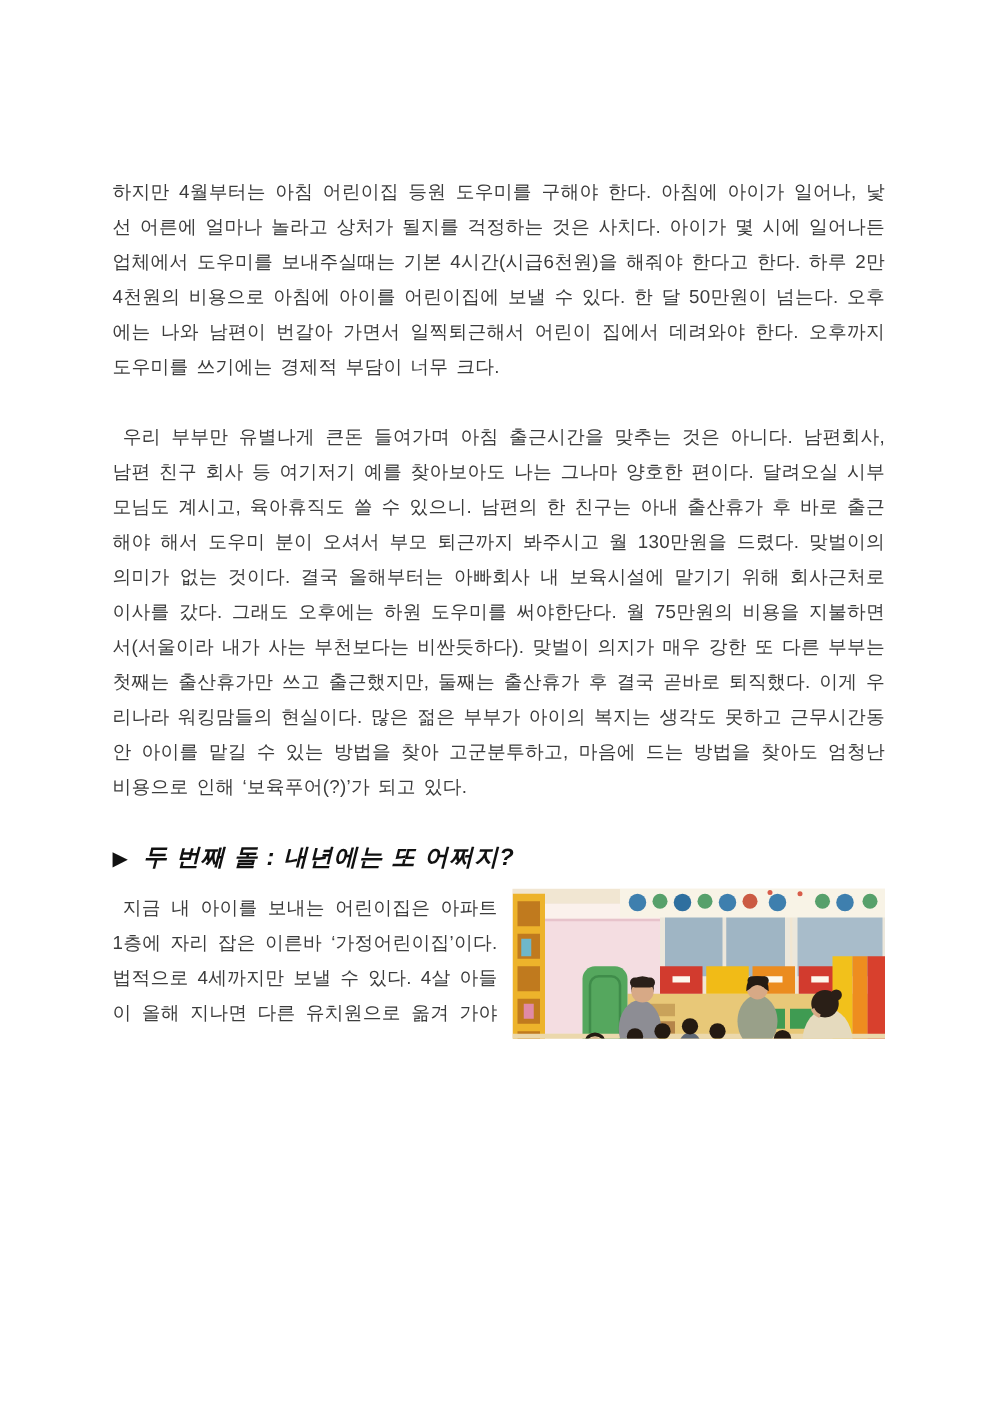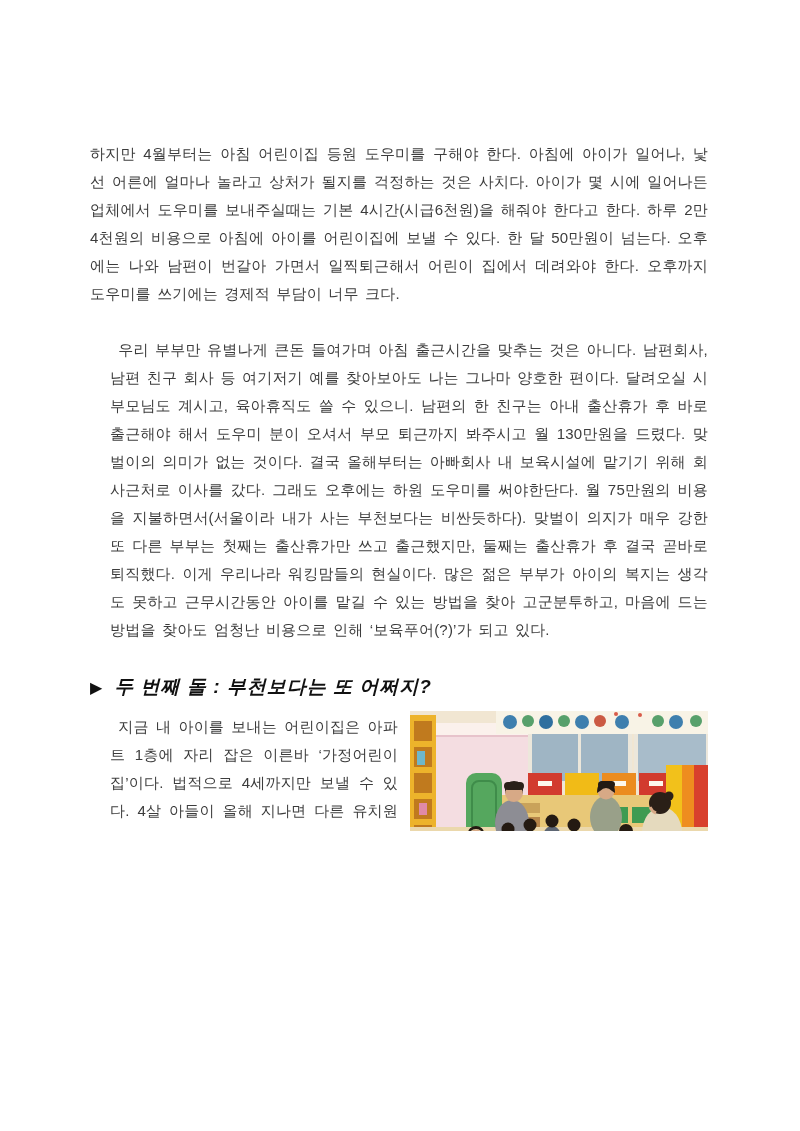--- a/index.html
+++ b/index.html
@@ -22,21 +22,21 @@
   .body-text {
     font-size: 15px;
     line-height: 28px;
     text-align: justify;
     text-align-last: left;
     letter-spacing: 0.2px;
     word-spacing: 2px;
     margin: 0 0 28px 0;
     color: #3c3c3c;
   }
-  .indent { text-indent: 0.55em; margin-left: 20px; }
+  .indent { text-indent: 0.55em; }
   .section-heading {
     margin: 8px 0 10px 0;
     font-size: 19px;
     line-height: 30px;
     font-weight: bold;
     font-style: italic;
     color: #111111;
     letter-spacing: 1px;
     white-space: nowrap;
   }
@@ -62,21 +62,21 @@
 </head>
 <body>
 
 <div class="page">
 
   <p class="body-text">하지만 4월부터는 아침 어린이집 등원 도우미를 구해야 한다. 아침에 아이가 일어나, 낯선 어른에 얼마나 놀라고 상처가 될지를 걱정하는 것은 사치다. 아이가 몇 시에 일어나든 업체에서 도우미를 보내주실때는 기본 4시간(시급6천원)을 해줘야 한다고 한다. 하루 2만 4천원의 비용으로 아침에 아이를 어린이집에 보낼 수 있다. 한 달 50만원이 넘는다. 오후에는 나와 남편이 번갈아 가면서 일찍퇴근해서 어린이 집에서 데려와야 한다. 오후까지 도우미를 쓰기에는 경제적 부담이 너무 크다.</p>
 
   <p class="body-text indent">우리 부부만 유별나게 큰돈 들여가며 아침 출근시간을 맞추는 것은 아니다. 남편회사, 남편 친구 회사 등 여기저기 예를 찾아보아도 나는 그나마 양호한 편이다. 달려오실 시부모님도 계시고, 육아휴직도 쓸 수 있으니. 남편의 한 친구는 아내 출산휴가 후 바로 출근해야 해서 도우미 분이 오셔서 부모 퇴근까지 봐주시고 월 130만원을 드렸다. 맞벌이의 의미가 없는 것이다. 결국 올해부터는 아빠회사 내 보육시설에 맡기기 위해 회사근처로 이사를 갔다. 그래도 오후에는 하원 도우미를 써야한단다. 월 75만원의 비용을 지불하면서(서울이라 내가 사는 부천보다는 비싼듯하다). 맞벌이 의지가 매우 강한 또 다른 부부는 첫째는 출산휴가만 쓰고 출근했지만, 둘째는 출산휴가 후 결국 곧바로 퇴직했다. 이게 우리나라 워킹맘들의 현실이다. 많은 젊은 부부가 아이의 복지는 생각도 못하고 근무시간동안 아이를 맡길 수 있는 방법을 찾아 고군분투하고, 마음에 드는 방법을 찾아도 엄청난 비용으로 인해 ‘보육푸어(?)’가 되고 있다.</p>
 
   <h2 class="section-heading">
-    <span class="marker">▶</span><span>두 번째 돌 : 부천보다는 또 어쩌지?</span>
+    <span class="marker">▶</span><span>두 번째 돌 : 내년에는 또 어쩌지?</span>
   </h2>
 
   <div class="wrap-block">
     <figure class="photo-figure">
       <svg width="298" height="200" viewBox="0 0 298 200" xmlns="http://www.w3.org/2000/svg">
 
         <rect x="0" y="0" width="298" height="130" fill="#f1e6d2"></rect>
 
         <rect x="18" y="12" width="100" height="104" fill="#f4dde1"></rect>
         <rect x="18" y="12" width="100" height="12" fill="#fbf1ec"></rect>

